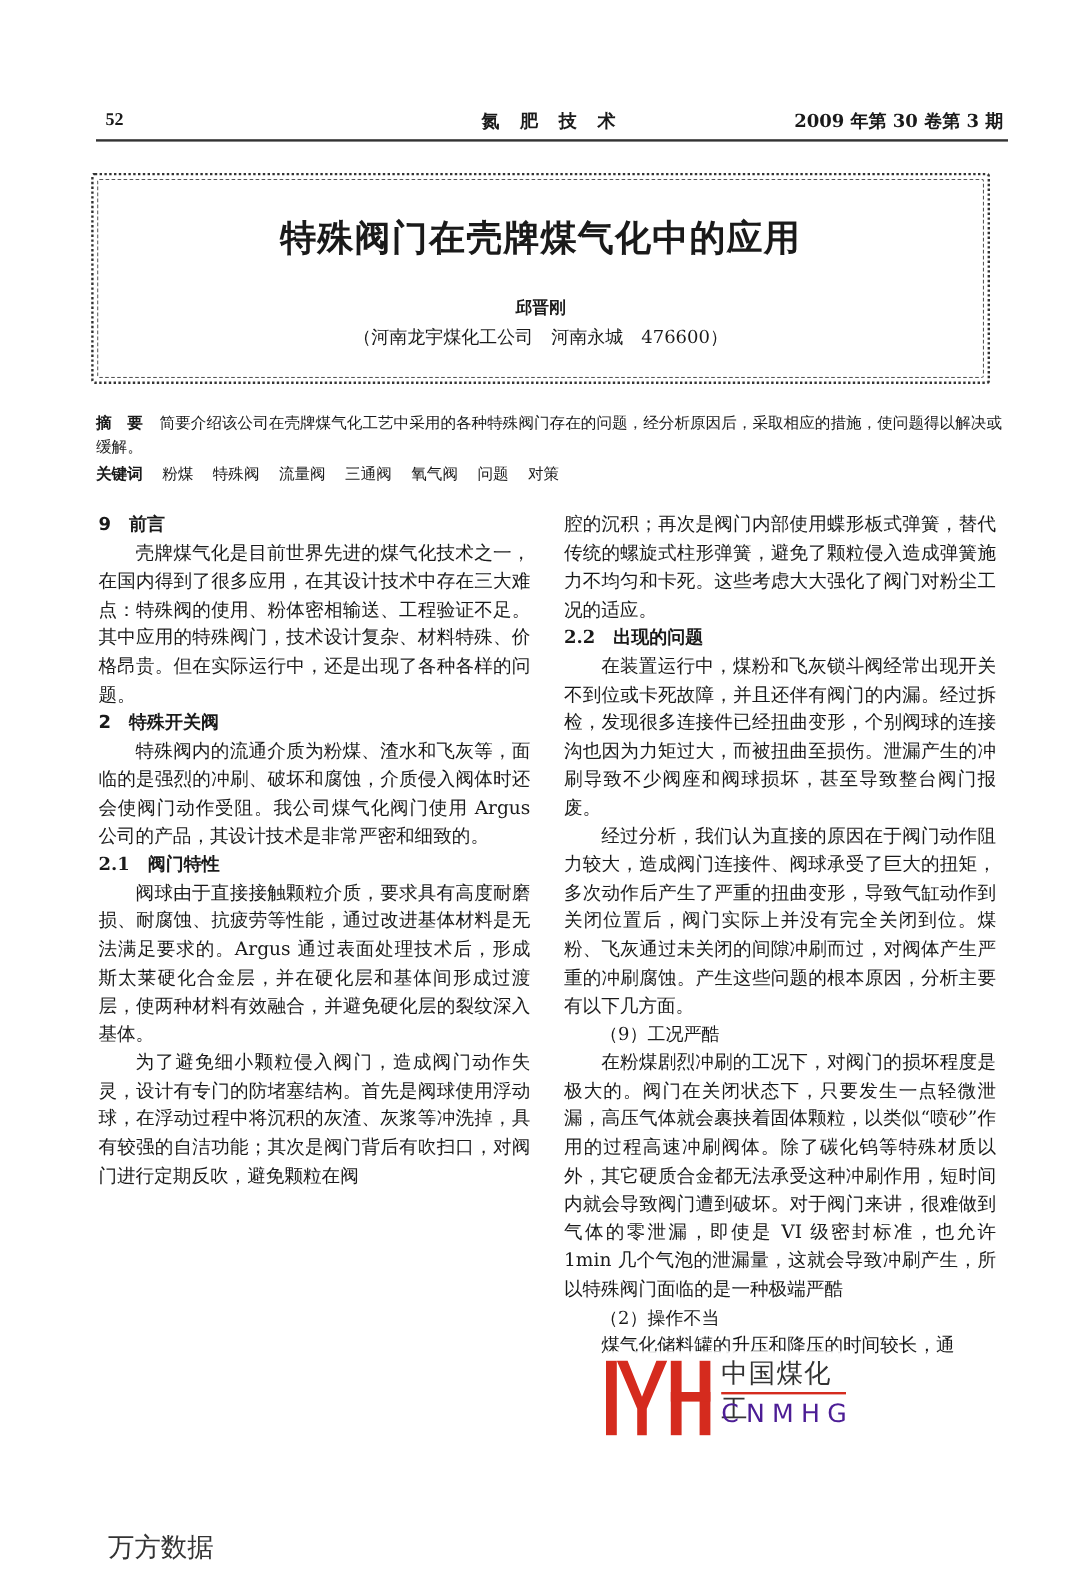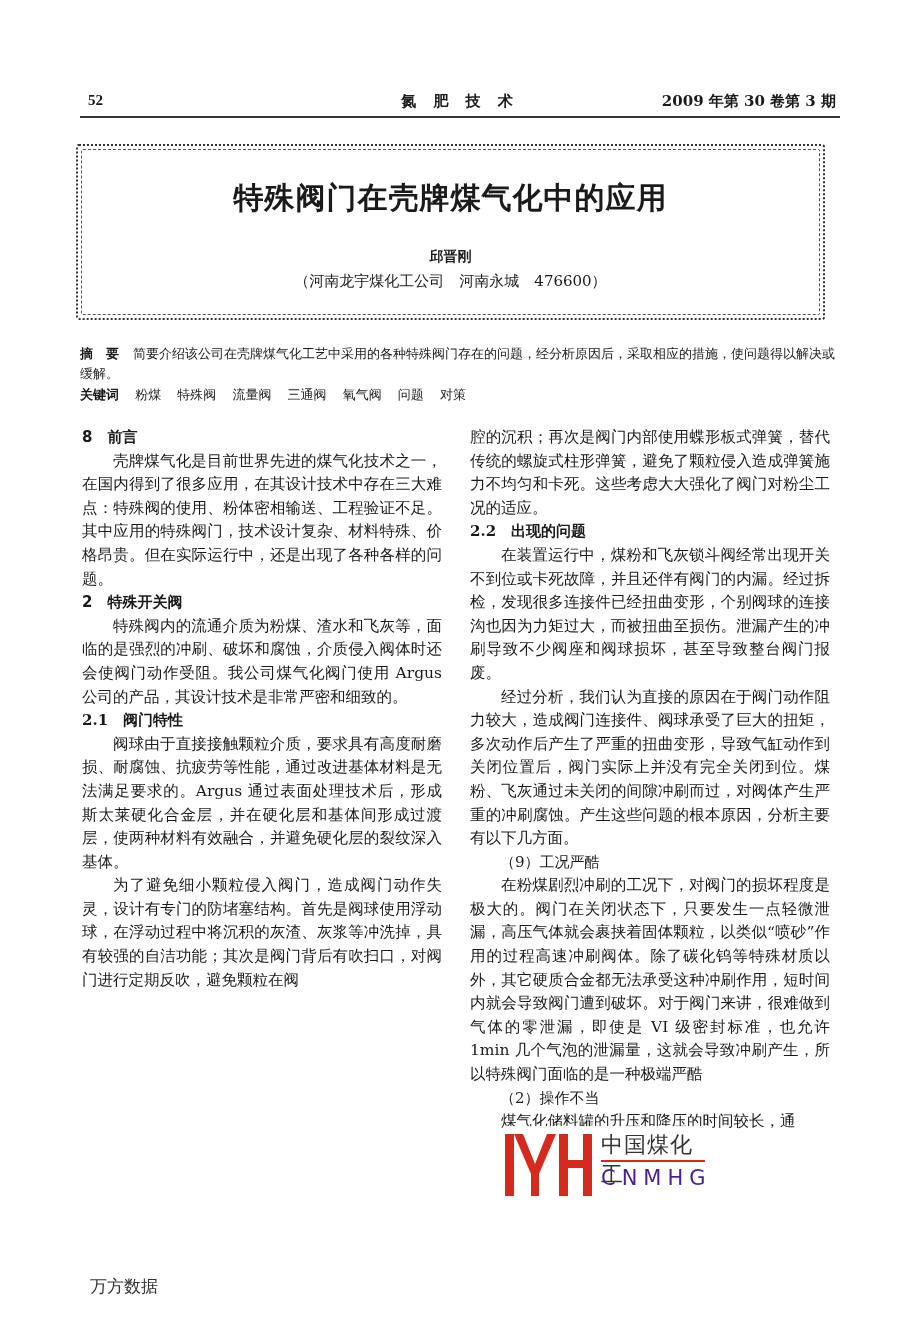--- a/index.html
+++ b/index.html
@@ -31,21 +31,21 @@
   .col h2 { margin:0; font-size:15px; font-weight:bold; font-family:"DejaVu Sans", sans-serif; }
   .col h3 { margin:0; font-size:15px; font-weight:bold; }
   .col h4 { margin:0; font-size:15px; font-weight:normal; padding-left:2em; }
 
   .watermark { position:absolute; left:503px; top:1126px; width:205px; height:80px; background:rgba(255,255,255,0.9); }
   .wm-logo { position:absolute; left:0; top:4px; width:90px; height:70px; }
   .wm-cn { position:absolute; left:98px; top:4px; font-family:"DejaVu Sans", sans-serif; font-size:22px; color:#333; letter-spacing:1px; }
   .wm-line { position:absolute; left:98px; top:34px; width:104px; height:2px; background:#d52b1e; }
   .wm-en { position:absolute; left:98px; top:40px; font-family:"DejaVu Sans", sans-serif; font-size:21px; color:#4c1d95; letter-spacing:6px; }
 
-  .footer { position:absolute; left:90px; top:1275px; font-family:"DejaVu Sans", sans-serif; font-size:17px; color:#333; }
+  .footer { position:absolute; left:90px; top:1275px; font-family:"DejaVu Sans", sans-serif; font-size:22px; color:#333; }
 </style>
 </head>
 <body>
 
 <div class="header">
   <span class="hdr-page">52</span>
   <span class="hdr-journal">氮 肥 技 术</span>
   <span class="hdr-issue">2009 年第 30 卷第 3 期</span>
 </div>
 
@@ -64,21 +64,21 @@
   <span class="kw">粉煤</span>
   <span class="kw">特殊阀</span>
   <span class="kw">流量阀</span>
   <span class="kw">三通阀</span>
   <span class="kw">氧气阀</span>
   <span class="kw">问题</span>
   <span class="kw">对策</span>
 </div>
 
 <div class="col col-left">
-  <h2>8　前言</h2>
+  <h2>9　前言</h2>
   <p class="indent">壳牌煤气化是目前世界先进的煤气化技术之一，在国内得到了很多应用，在其设计技术中存在三大难点：特殊阀的使用、粉体密相输送、工程验证不足。其中应用的特殊阀门，技术设计复杂、材料特殊、价格昂贵。但在实际运行中，还是出现了各种各样的问题。</p>
   <h2>2　特殊开关阀</h2>
   <p class="indent">特殊阀内的流通介质为粉煤、渣水和飞灰等，面临的是强烈的冲刷、破坏和腐蚀，介质侵入阀体时还会使阀门动作受阻。我公司煤气化阀门使用 Argus 公司的产品，其设计技术是非常严密和细致的。</p>
   <h3>2.1　阀门特性</h3>
   <p class="indent">阀球由于直接接触颗粒介质，要求具有高度耐磨损、耐腐蚀、抗疲劳等性能，通过改进基体材料是无法满足要求的。Argus 通过表面处理技术后，形成斯太莱硬化合金层，并在硬化层和基体间形成过渡层，使两种材料有效融合，并避免硬化层的裂纹深入基体。</p>
   <p class="indent">为了避免细小颗粒侵入阀门，造成阀门动作失灵，设计有专门的防堵塞结构。首先是阀球使用浮动球，在浮动过程中将沉积的灰渣、灰浆等冲洗掉，具有较强的自洁功能；其次是阀门背后有吹扫口，对阀门进行定期反吹，避免颗粒在阀</p>
 </div>
 
 <div class="col col-right">
   <p>腔的沉积；再次是阀门内部使用蝶形板式弹簧，替代传统的螺旋式柱形弹簧，避免了颗粒侵入造成弹簧施力不均匀和卡死。这些考虑大大强化了阀门对粉尘工况的适应。</p>

